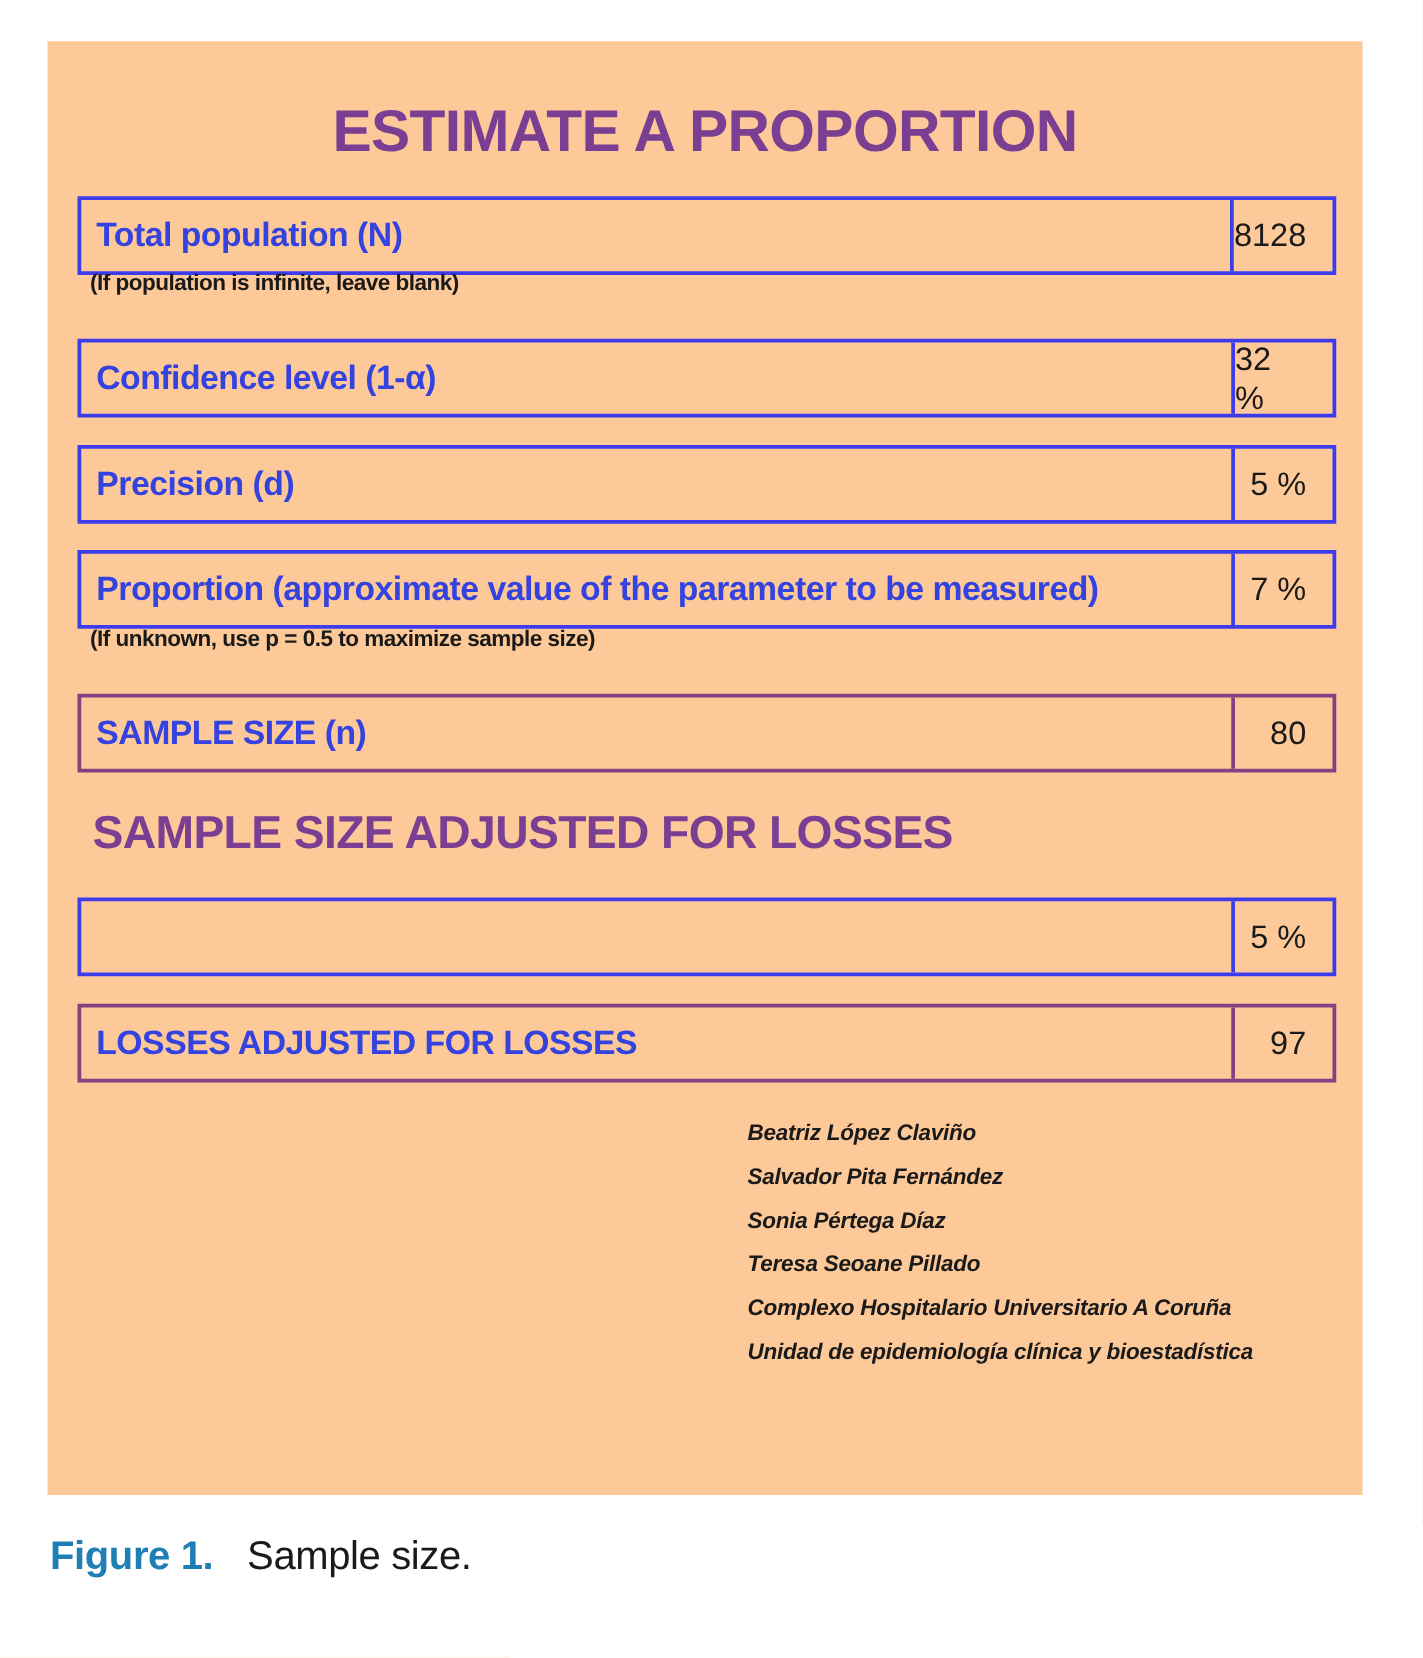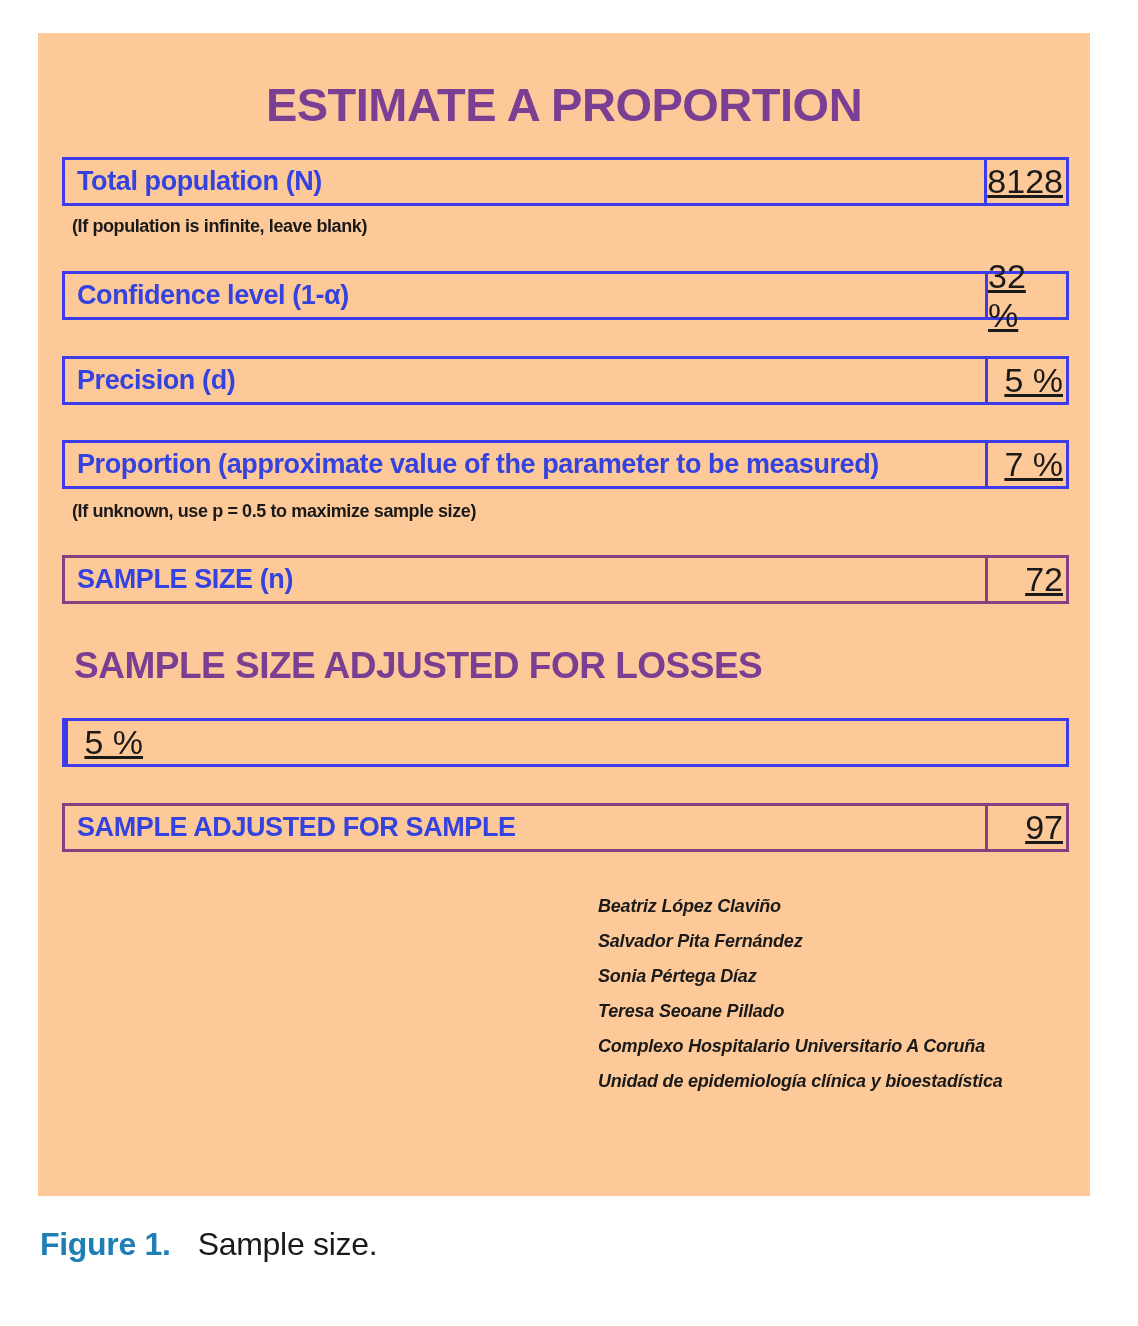--- a/index.html
+++ b/index.html
@@ -32,49 +32,49 @@
     font-size: 47px;
     font-weight: bold;
     letter-spacing: -0.5px;
     color: var(--title-purple, #7a3e92);
     margin-top: 28px;
   }
   .row {
     position: absolute;
     left: 24px;
     width: 1007px;
-    height: 49px;
+    height: 63px;
     display: flex;
     box-sizing: border-box;
     border: 3px solid var(--border-blue, #3c3ced);
+    justify-content: flex-end;
   }
   .row.result { border-color: var(--border-purple, #853f82); }
   .label-cell {
     flex: 1 1 auto;
     display: flex;
     align-items: center;
     padding-left: 12px;
     font-size: 27px;
     font-weight: bold;
     letter-spacing: -0.4px;
     color: var(--label-blue, #3442df);
     white-space: nowrap;
     overflow: hidden;
   }
   .value-cell {
     flex: 0 0 81px;
     display: flex;
     align-items: center;
     justify-content: flex-end;
-    padding-right: 3px;
+    padding-right: 21px;
     box-sizing: border-box;
     border-left: 3px solid var(--border-blue, #3c3ced);
-    font-size: 34px;
+    font-size: 26px;
     color: var(--text-black, #1a1a1a);
-    text-decoration: underline;
   }
   .row.result .value-cell { border-left-color: var(--border-purple, #853f82); }
   .field-note {
     position: absolute;
     left: 34px;
     font-size: 18px;
     font-weight: bold;
     letter-spacing: -0.4px;
     color: var(--text-black, #1a1a1a);
   }
@@ -136,31 +136,31 @@
     </div>
 
     <div class="row input" style="top:407px">
       <div class="label-cell">Proportion (approximate value of the parameter to be measured)</div>
       <div class="value-cell">7 %</div>
     </div>
     <div class="field-note" style="top:468px">(If unknown, use p = 0.5 to maximize sample size)</div>
 
     <div class="row result" style="top:522px">
       <div class="label-cell">SAMPLE SIZE (n)</div>
-      <div class="value-cell">72</div>
+      <div class="value-cell">80</div>
     </div>
 
     <div class="section-heading" style="top:612px">SAMPLE SIZE ADJUSTED FOR LOSSES</div>
 
     <div class="row input" style="top:685px">
       <div class="value-cell">5 %</div>
     </div>
 
     <div class="row result" style="top:770px">
-      <div class="label-cell">SAMPLE ADJUSTED FOR SAMPLE</div>
+      <div class="label-cell">LOSSES ADJUSTED FOR LOSSES</div>
       <div class="value-cell">97</div>
     </div>
 
     <div class="credits">
       <div>Beatriz López Claviño</div>
       <div>Salvador Pita Fernández</div>
       <div>Sonia Pértega Díaz</div>
       <div>Teresa Seoane Pillado</div>
       <div>Complexo Hospitalario Universitario A Coruña</div>
       <div>Unidad de epidemiología clínica y bioestadística</div>

